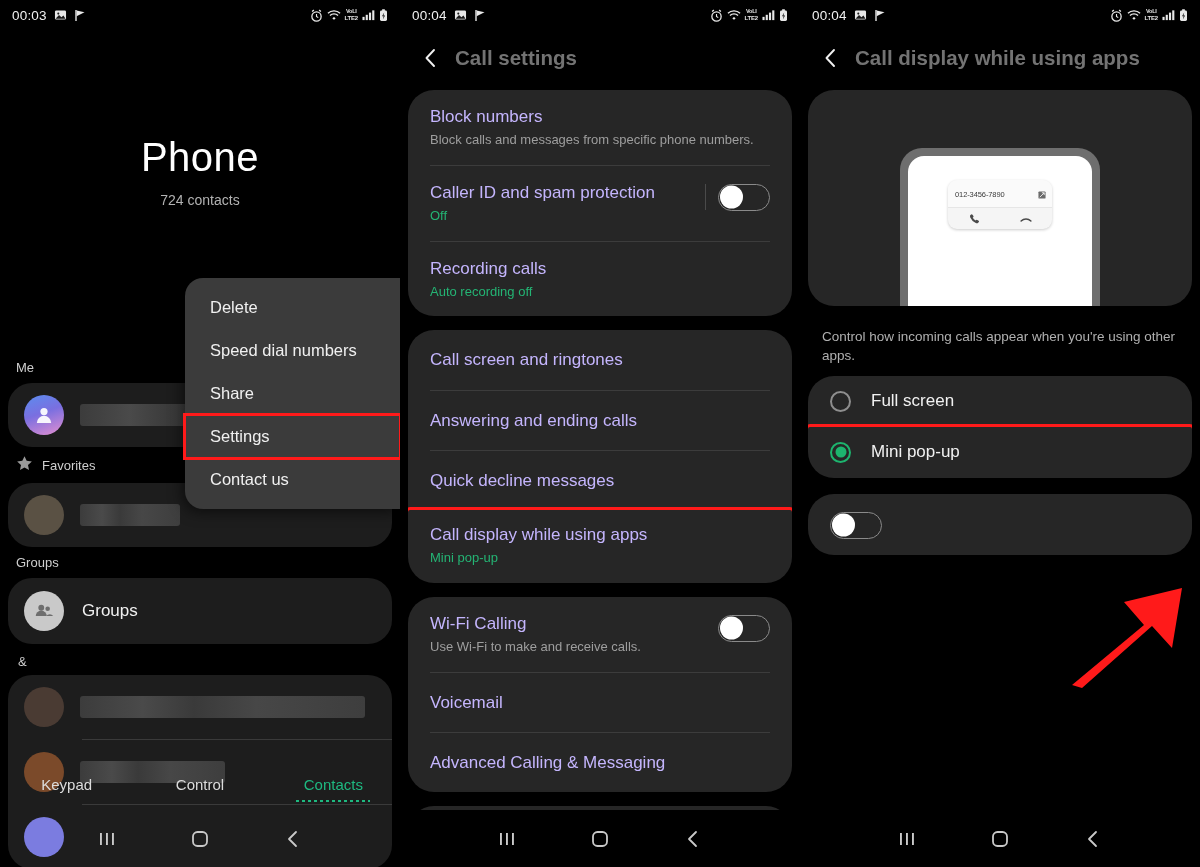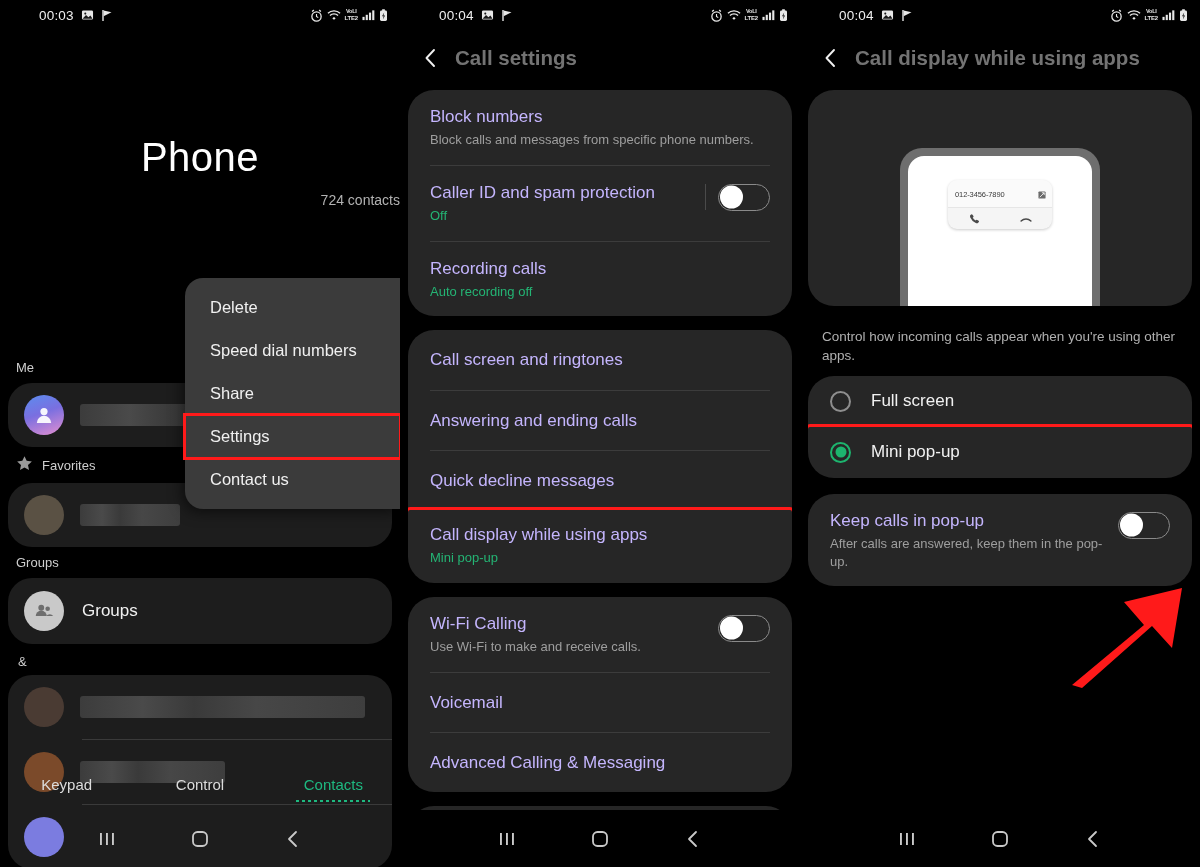--- a/index.html
+++ b/index.html
@@ -7,38 +7,38 @@
     width: 1200px; height: 867px;
     background: #000; overflow: hidden;
     font-family: "Liberation Sans", sans-serif;
   }
   .screens { display: flex; width: 1200px; height: 867px; }
   .panel { width: 400px; height: 867px; position: relative; background: #000; overflow: hidden; }
 
   
   .statusbar {
     height: 30px; display: flex; align-items: center;
-    padding: 0 12px; color: #e8e8e8; font-size: 13px; margin-left: 27px;
+    padding: 0 12px; color: #e8e8e8; font-size: 13px;
   }
   .sb-left { display: flex; align-items: center; gap: 7px; }
   .sb-time { font-size: 13.5px; letter-spacing: .2px; color: #f0f0f0; }
   .sb-right { margin-left: auto; display: flex; align-items: center; gap: 4px; }
   .sb-icon { display: inline-flex; align-items: center; }
   .volte { display: flex; flex-direction: column; align-items: center; line-height: 1; }
   .volte b { font-size: 5.5px; font-weight: 700; letter-spacing: -.2px; }
   .volte i { font-size: 6px; font-style: normal; font-weight: 700; letter-spacing: -.2px; }
 
   
   .hdr { display: flex; align-items: center; gap: 16px; padding: 16px 16px 20px 22px; }
   .hdr-back { cursor: pointer; display: flex; }
   .hdr-title { font-size: 20.5px; color: #737373; font-weight: 700; }
 
   
   .p1-title { text-align: center; font-size: 40px; color: #fff; font-weight: 300; margin-top: 105px; letter-spacing: .5px; }
-  .p1-sub { text-align: right; font-size: 14px; color: #b2b2b2; margin-top: 12px; }
+  .p1-sub { text-align: center; font-size: 14px; color: #b2b2b2; margin-top: 12px; }
   .sec-label { font-size: 13px; color: #cfcfcf; padding: 8px 0 8px 16px; display: flex; align-items: center; gap: 9px; }
   .card1 { background: #1d1d1d; border-radius: 24px; margin: 0 8px; }
   .contact-row { display: flex; align-items: center; gap: 16px; padding: 12px 16px; min-height: 58px; }
   .avatar { width: 40px; height: 40px; border-radius: 50%; flex: none; display: flex; align-items: center; justify-content: center; }
   .av-grad { background: linear-gradient(160deg,#5b8def 0%,#7a6fe0 45%,#e48fd0 100%); }
   .av-gray { background: #c9c9c9; }
   .blur-bar { height: 22px; border-radius: 3px;
     background: linear-gradient(90deg,#3c3c3c,#4a4a4a 22%,#3a3a3a 40%,#474747 62%,#3e3e3e 100%); }
   .divider { height: 1px; background: #3a3a3a; margin-left: 74px; }
   .groups-row { display: flex; align-items: center; gap: 18px; padding: 13px 16px; }
@@ -524,24 +524,20 @@
         <span class="radio-label">Full screen</span>
       </div>
       <div class="radio-row redbox">
         <span class="radio sel"></span>
         <span class="radio-label">Mini pop-up</span>
       </div>
     </div>
 
     <div class="card">
       <div class="row row-flex">
-        <div class="row-main">
-          <div class="row-title">Keep calls in pop-up</div>
-          <div class="row-sub">After calls are answered, keep them in the pop-up.</div>
-        </div>
         <div class="toggle-wrap">
           <div class="toggle">
               <div class="knob"></div>
             </div>
         </div>
       </div>
     </div>
 
     <svg class="arrow-svg" width="145" height="160" viewBox="0 0 145 160" style="left: 252px; top: 530px;">
       <path d="M140 448 L140 448" fill="none"></path>

